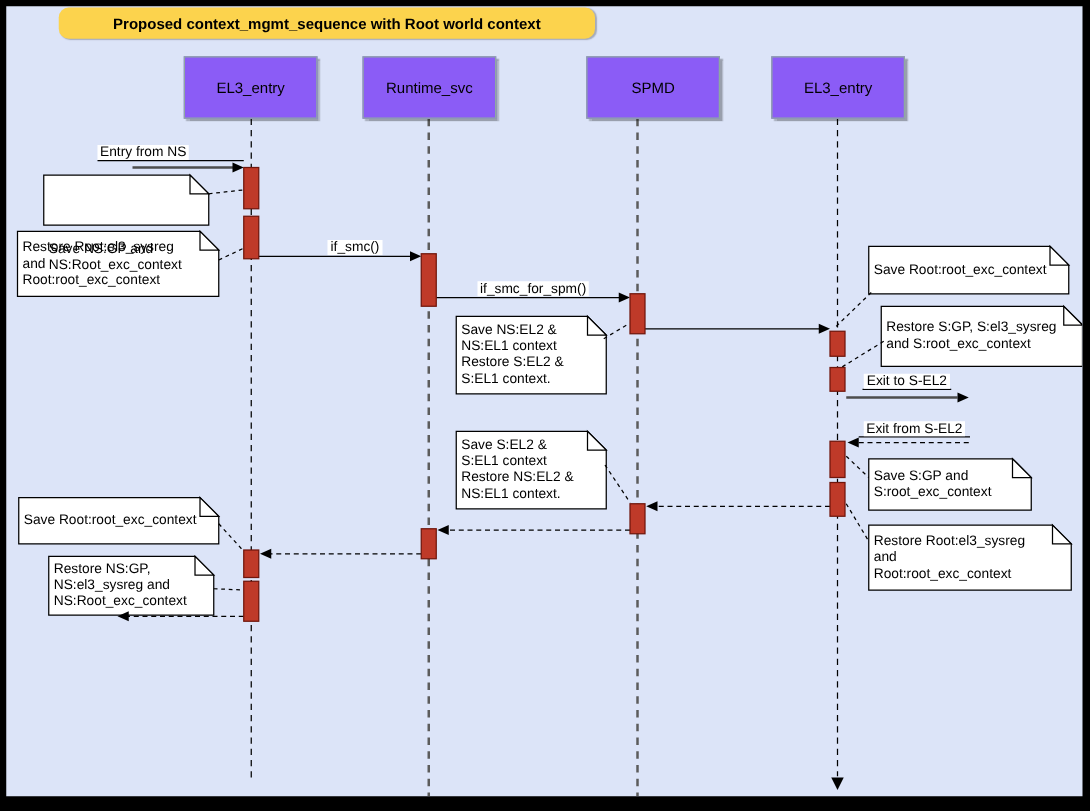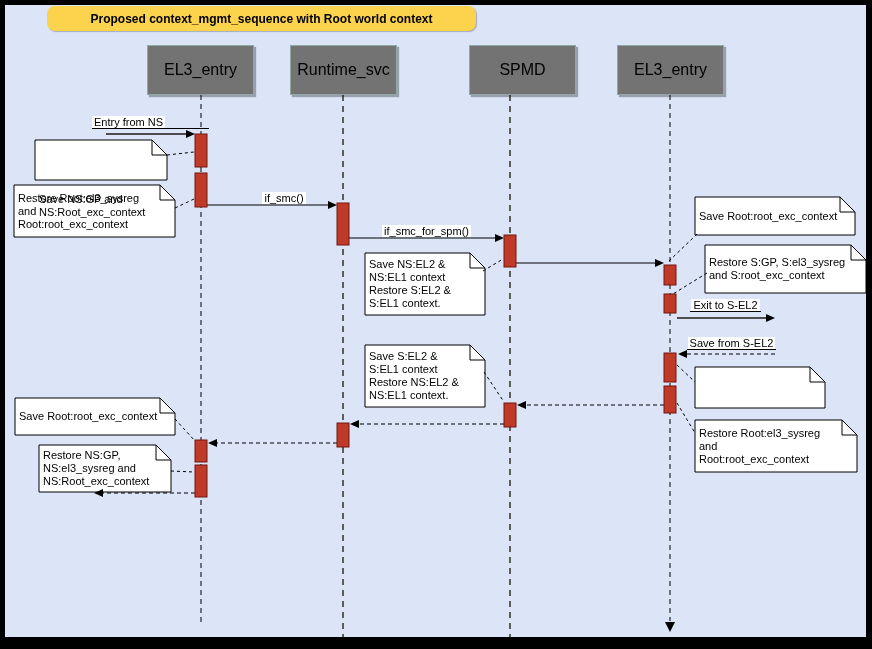--- a/index.html
+++ b/index.html
@@ -23,25 +23,25 @@
     left: 42px; top: 1px; width: 429px; height: 25px;
     background: #fcd34d;
     border-radius: 8px;
     display: flex; align-items: center; justify-content: center;
     font-size: 12px; font-weight: bold; color: #000;
     box-shadow: 1px 1px 1px rgba(0,0,0,0.25);
   }
   .participant {
     position: absolute;
     width: 107px; height: 50px;
-    background: #737373;
+    background: #8b5cf6;
     border: 1px solid #8ea8a2;
     box-shadow: 2px 2px 1px rgba(0,0,0,0.3);
     display: flex; align-items: center; justify-content: center;
-    font-size: 16px; color: #000;
+    font-size: 12px; color: #000;
     box-sizing: border-box;
     text-align: center;
   }
   .note-text {
     position: absolute;
     display: flex; align-items: center;
     font-size: 11px; line-height: 13px; color: #000;
     white-space: pre-line;
     padding-left: 4px;
     box-sizing: border-box;
@@ -160,52 +160,54 @@
     <div class="participant" style="left:285px; top:40px;">
       <span>Runtime_svc</span>
     </div>
     <div class="participant" style="left:452px; top:40px;margin-left:12px;">
       <span>SPMD</span>
     </div>
     <div class="participant" style="left:612px; top:40px;">
       <span>EL3_entry</span>
     </div>
 
-    <div class="msg-label msg-underline left" style="left:87px; top:111px; width:117px;">
+    <div class="msg-label msg-underline left" style="left:73px; top:111px; width:117px;">
       <span>Entry from NS</span>
     </div>
     <div class="msg-label" style="left:214px; top:187px; width:130px;">
       <span>if_smc()</span>
     </div>
     <div class="msg-label" style="left:344px; top:220px; width:155px;">
       <span>if_smc_for_spm()</span>
     </div>
     <div class="msg-label msg-underline" style="left:685px; top:294px; width:71px;">
       <span>Exit to S-EL2</span>
     </div>
     <div class="msg-label msg-underline" style="left:682px; top:332px; width:89px;">
-      <span>Save from S-EL2</span>
+      <span>Exit from S-EL2</span>
     </div>
 
     <div class="note-text" style="left:30px; top:135px; width:132px; height:40px;margin-top:46px;">Save NS:GP and
 NS:Root_exc_context</div>
     <div class="note-text" style="left:9px; top:180px; width:161px; height:52px;">Restore Root:el3_sysreg
 and
 Root:root_exc_context</div>
     <div class="note-text" style="left:690px; top:192px; width:160px; height:38px;">Save Root:root_exc_context</div>
     <div class="note-text" style="left:700px; top:240px; width:161px; height:48px;">Restore S:GP, S:el3_sysreg
 and S:root_exc_context</div>
     <div class="note-text" style="left:360px; top:248px; width:120px; height:62px;">Save NS:EL2 &amp;
 NS:EL1 context
 Restore S:EL2 &amp;
 S:EL1 context.</div>
     <div class="note-text" style="left:360px; top:340px; width:120px; height:62px;">Save S:EL2 &amp;
 S:EL1 context
 Restore NS:EL2 &amp;
 NS:EL1 context.</div>
+    <div class="note-text" style="left:690px; top:362px; width:130px; height:41px;">Save S:GP and
+S:root_exc_context</div>
     <div class="note-text" style="left:690px; top:415px; width:162px; height:52px;">Restore Root:el3_sysreg
 and
 Root:root_exc_context</div>
     <div class="note-text" style="left:10px; top:393px; width:160px; height:37px;">Save Root:root_exc_context</div>
     <div class="note-text" style="left:34px; top:440px; width:128px; height:47px;">Restore NS:GP,
 NS:el3_sysreg and
 NS:Root_exc_context</div>
 
   </div>
 </div>

